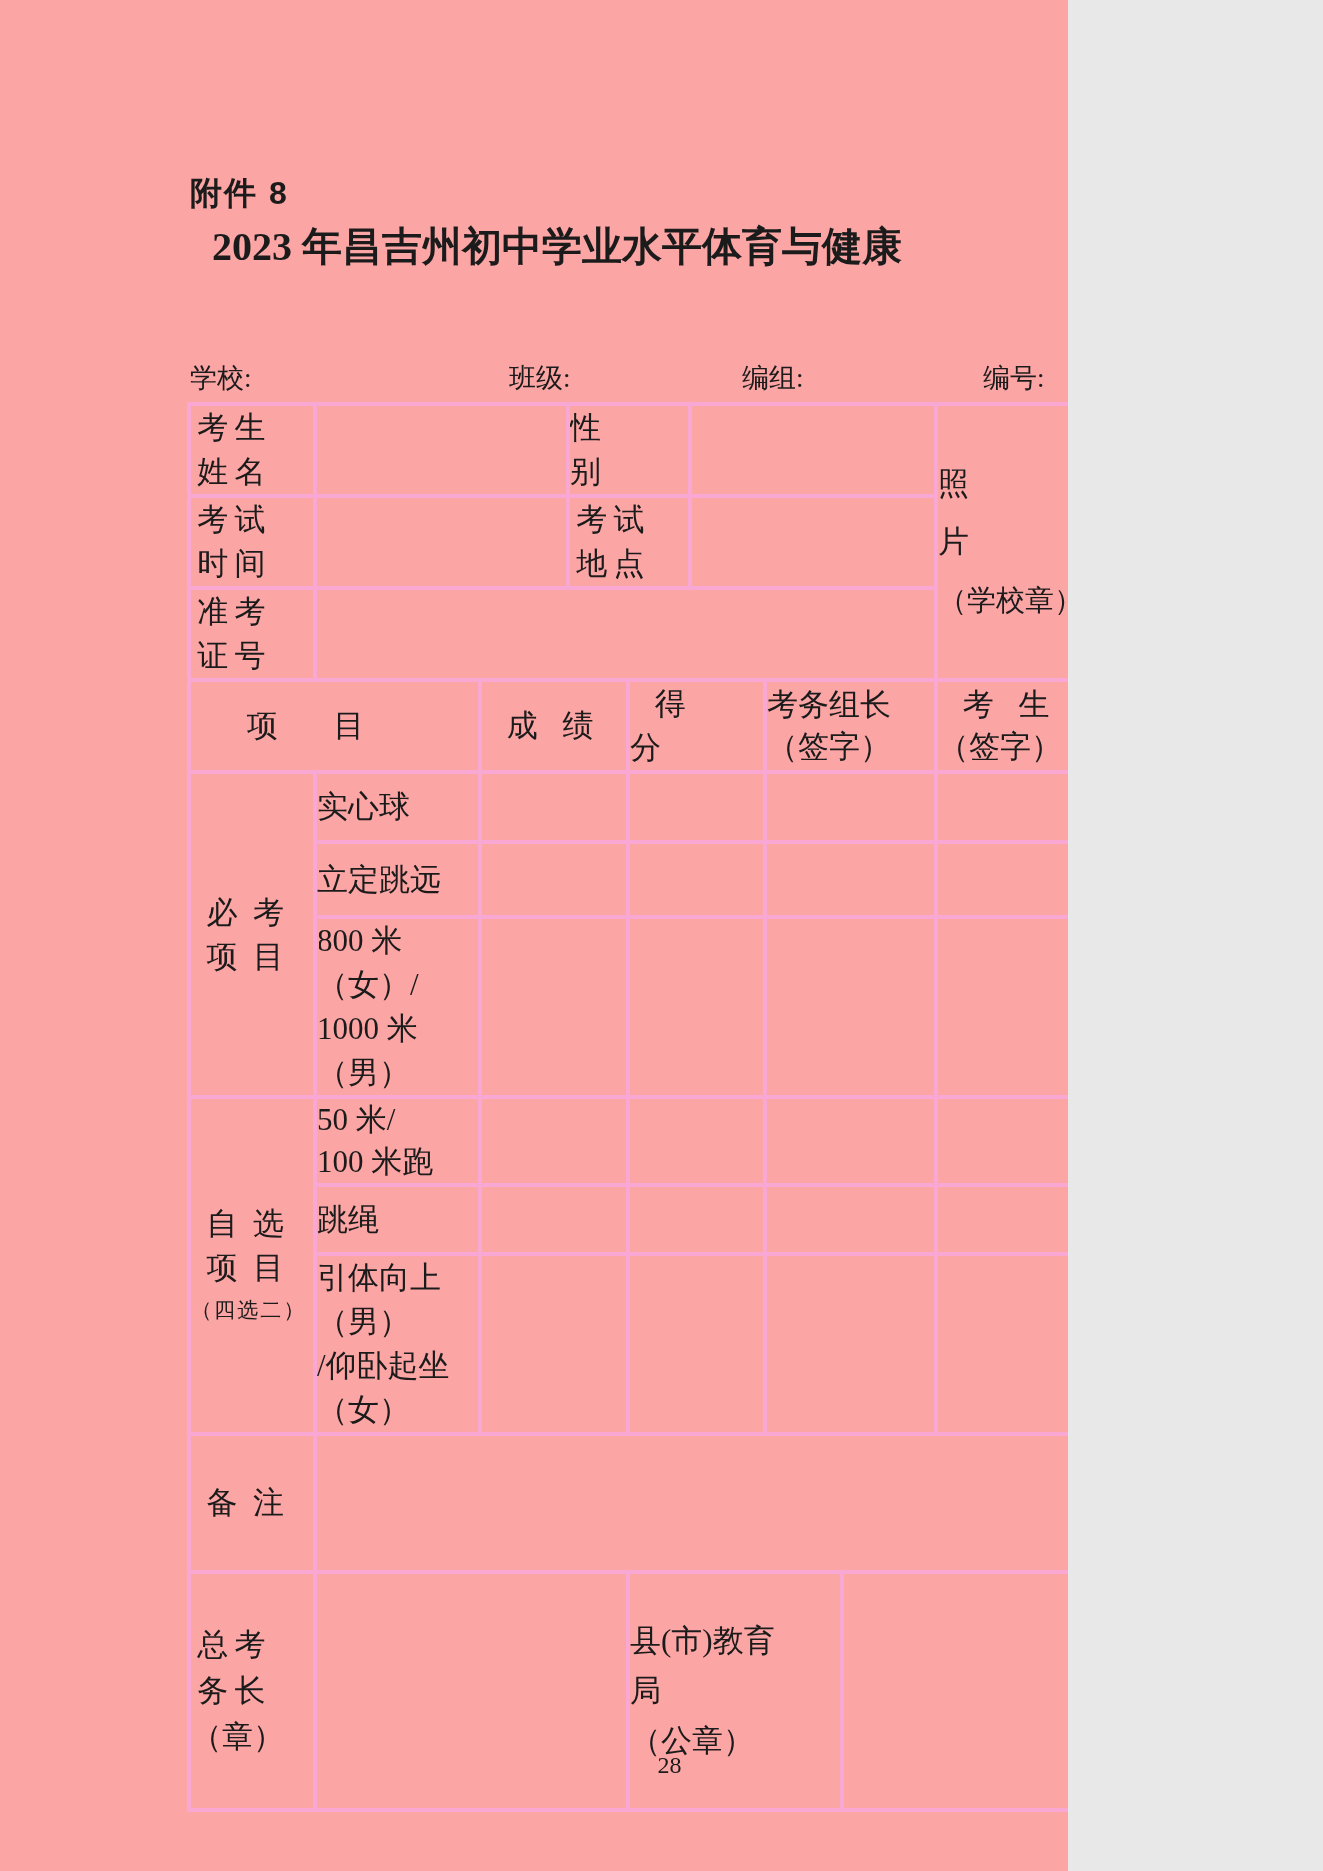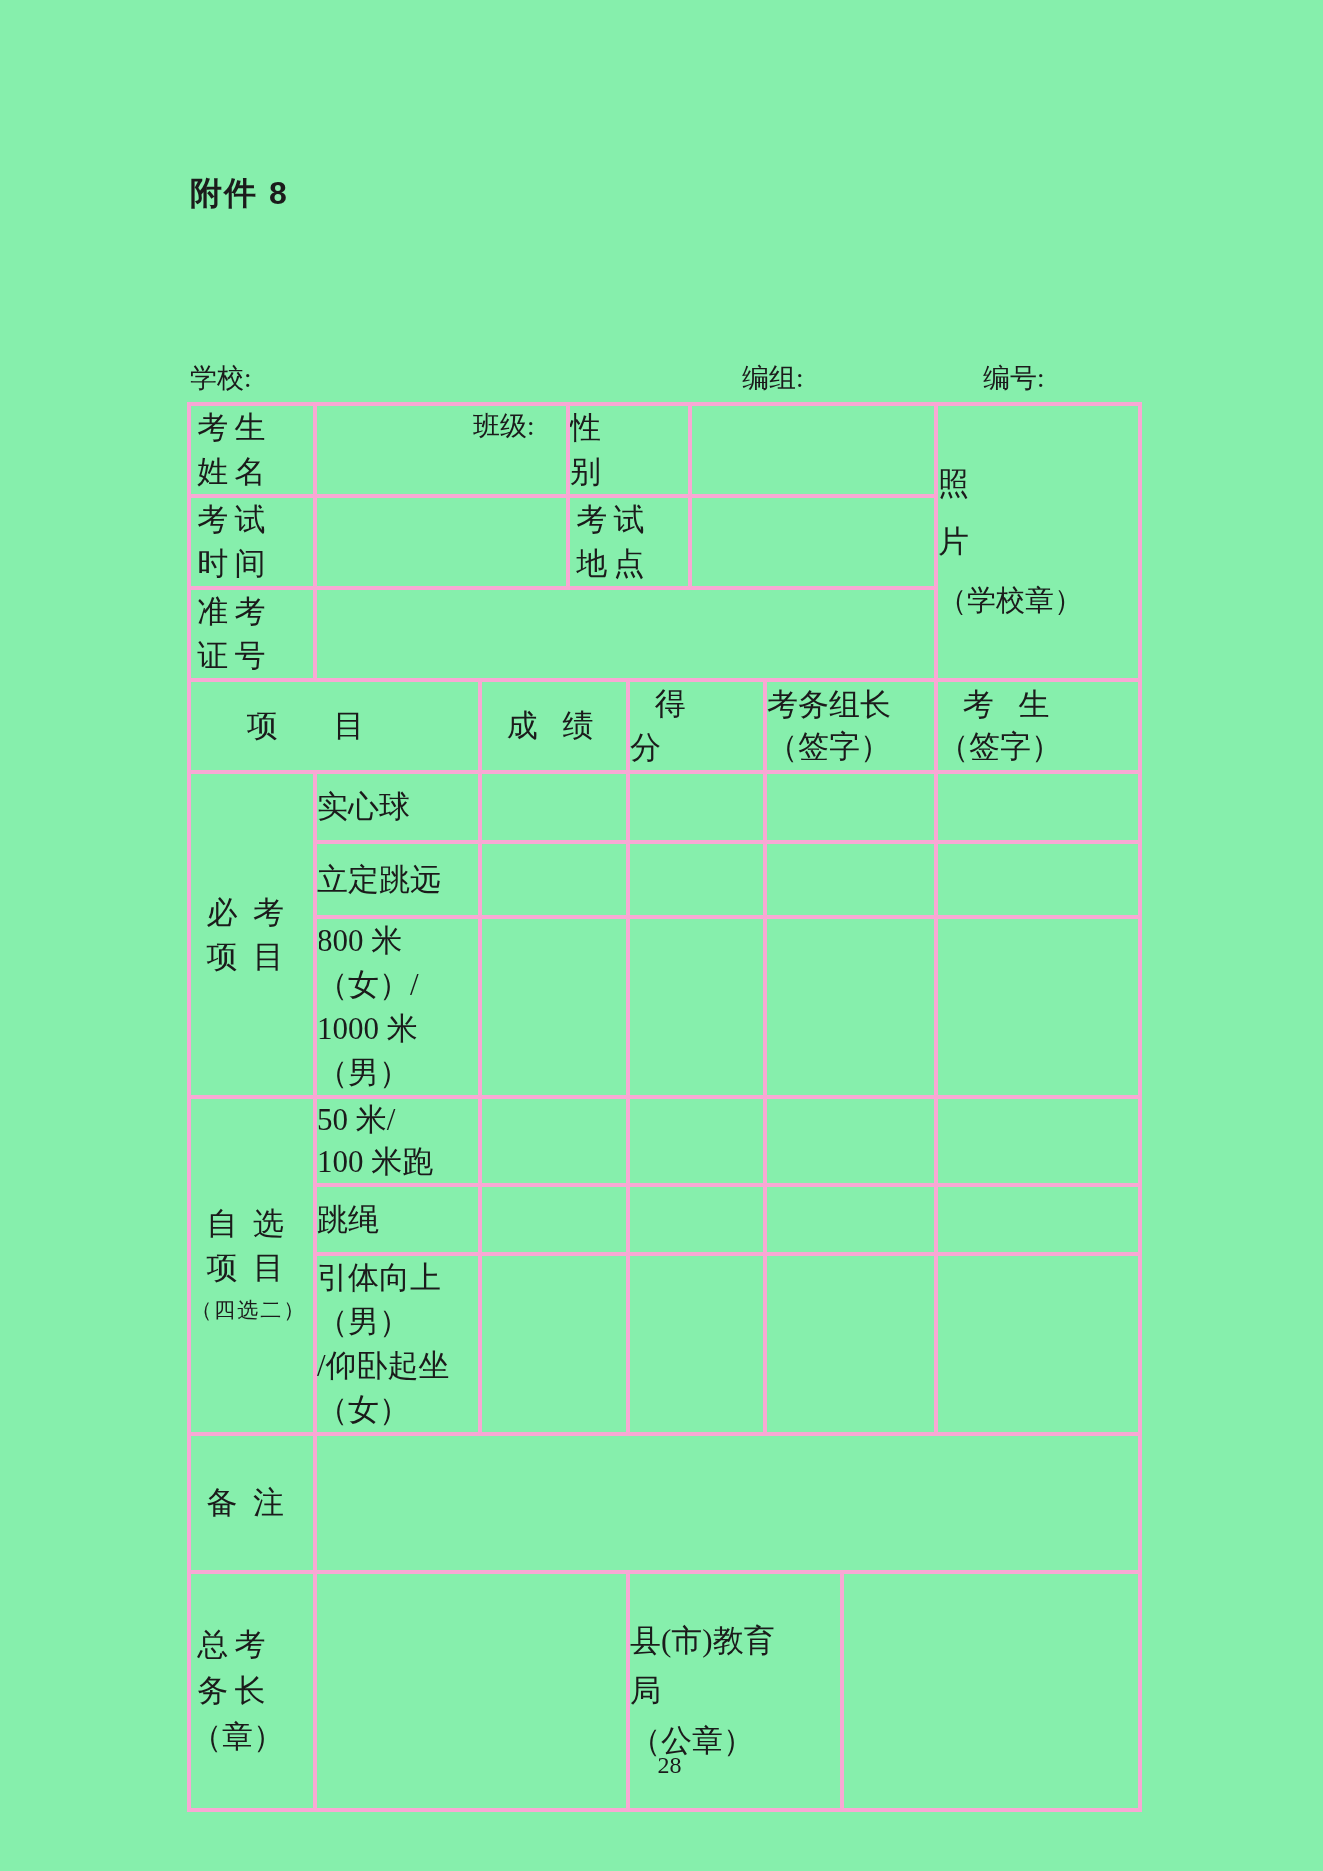--- a/index.html
+++ b/index.html
@@ -1,33 +1,33 @@
 <!DOCTYPE html>
 <html><head>
 <meta charset="utf-8">
 <style>
   html,body{margin:0;padding:0;background:#e8e8e8;}
   .page{
     position:relative;
-    width:1323px;height:1871px;
-    background:#86efac;
+    width:1068px;height:1871px;
+    background:#fca5a5;
     font-family:"Liberation Serif","DejaVu Serif",serif;
     color:#1b1b1b;
     overflow:hidden;
   }
   .attachment{
     position:absolute;left:190px;top:172px;
     font-family:"Liberation Sans","DejaVu Sans",sans-serif;
     font-weight:700;font-size:32px;letter-spacing:2px;
   }
   .doc-title{position:absolute;left:187px;top:218px;width:740px;text-align:center;font-weight:700;}
   .doc-title .t1{display:block;font-size:40px;line-height:58px;}
   .doc-title .t2{display:block;font-size:40px;line-height:58px;}
   .fieldlbl{position:absolute;top:360px;font-size:27px;}
-  .f-school{left:190px;} .f-class{left:473px;margin-top:48px;} .f-group{left:742px;} .f-serial{left:983px;}
+  .f-school{left:190px;} .f-class{left:509px;} .f-group{left:742px;} .f-serial{left:983px;}
 
   table.reg{
     position:absolute;left:187px;top:402px;
     border-collapse:collapse;table-layout:fixed;
     width:951px;
   }
   table.reg td{
     border:4px solid #f9a8d4;
     padding:0;
     text-align:left;vertical-align:middle;
@@ -58,20 +58,21 @@
   }
 </style>
 </head>
 <body>
 
 <div class="page">
 
   <div class="attachment">附件 8</div>
 
   <div class="doc-title">
+    <span class="t1">2023 年昌吉州初中学业水平体育与健康</span>
   </div>
 
   <span class="fieldlbl f-school">学校:</span>
   <span class="fieldlbl f-class">班级:</span>
   <span class="fieldlbl f-group">编组:</span>
   <span class="fieldlbl f-serial">编号:</span>
 
   <table class="reg">
     <colgroup>
       <col style="width:126px">

